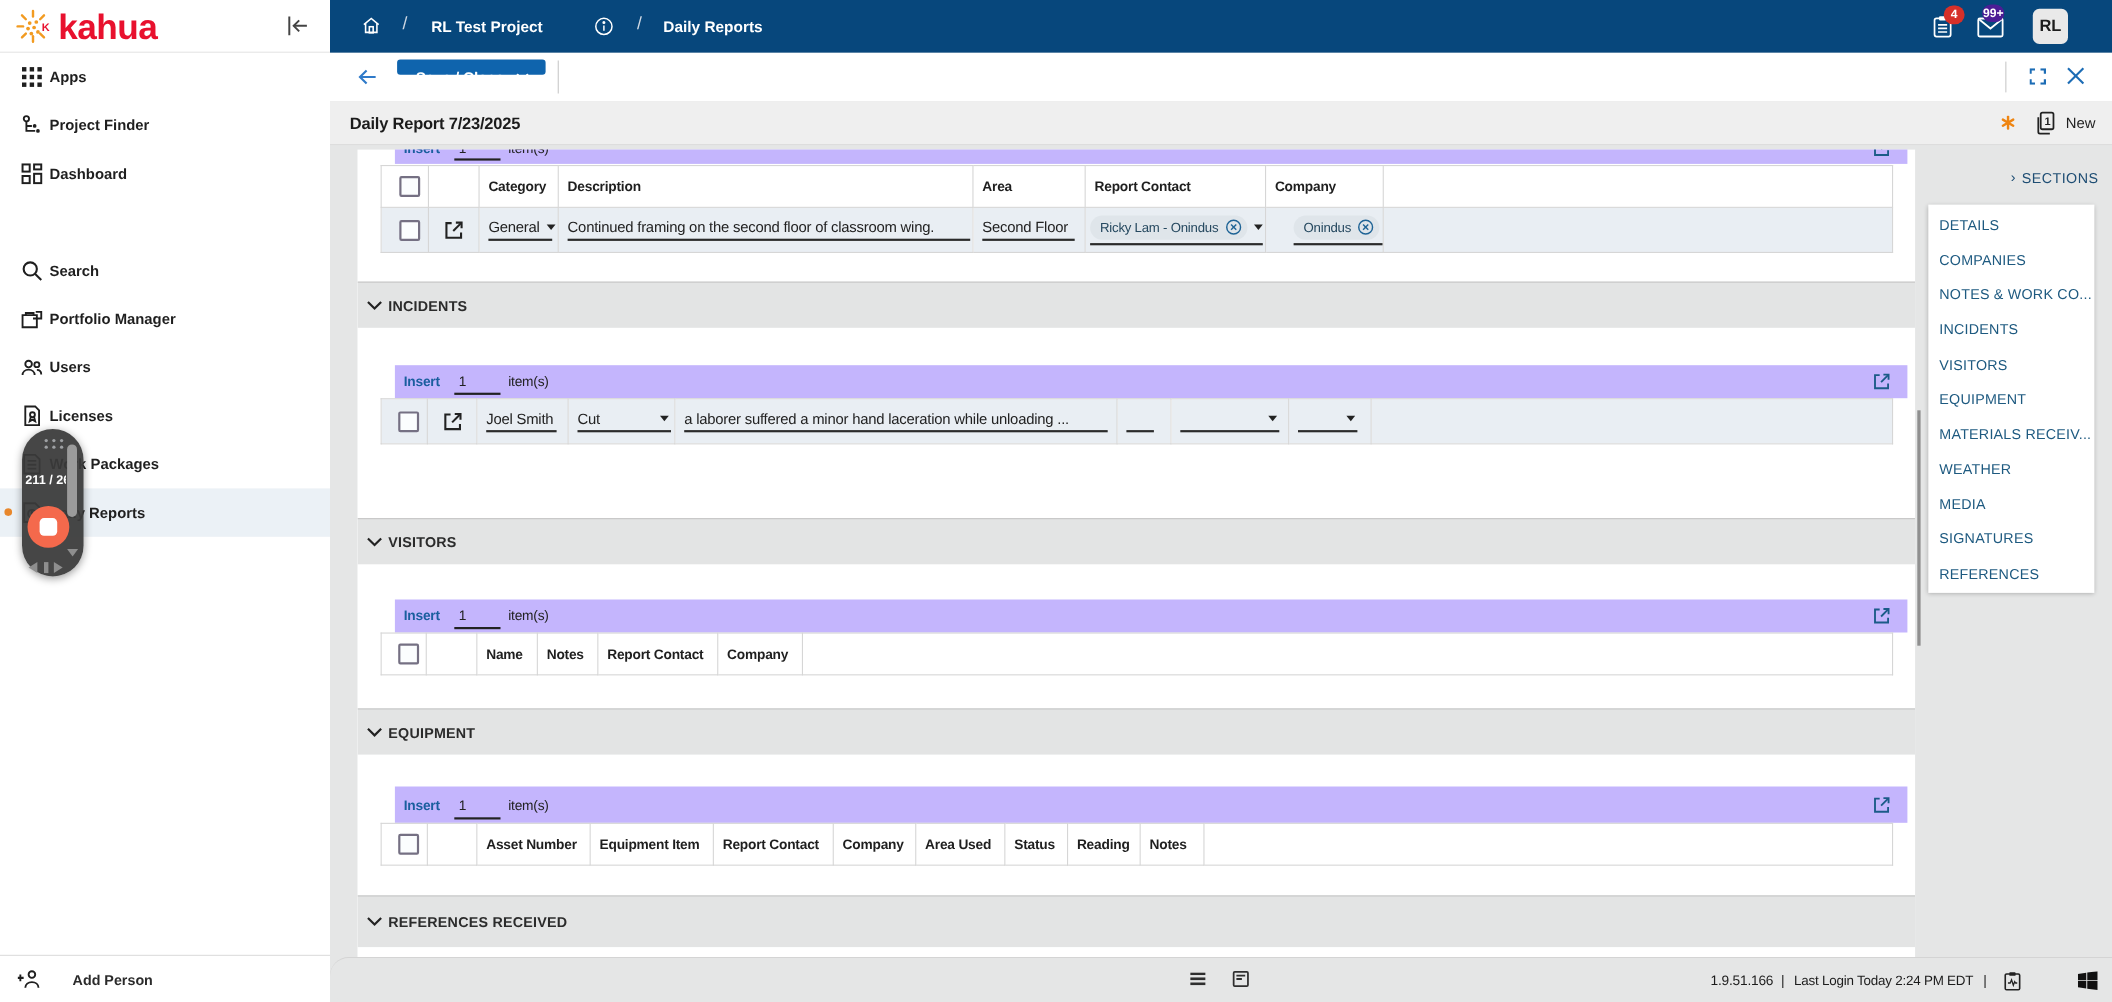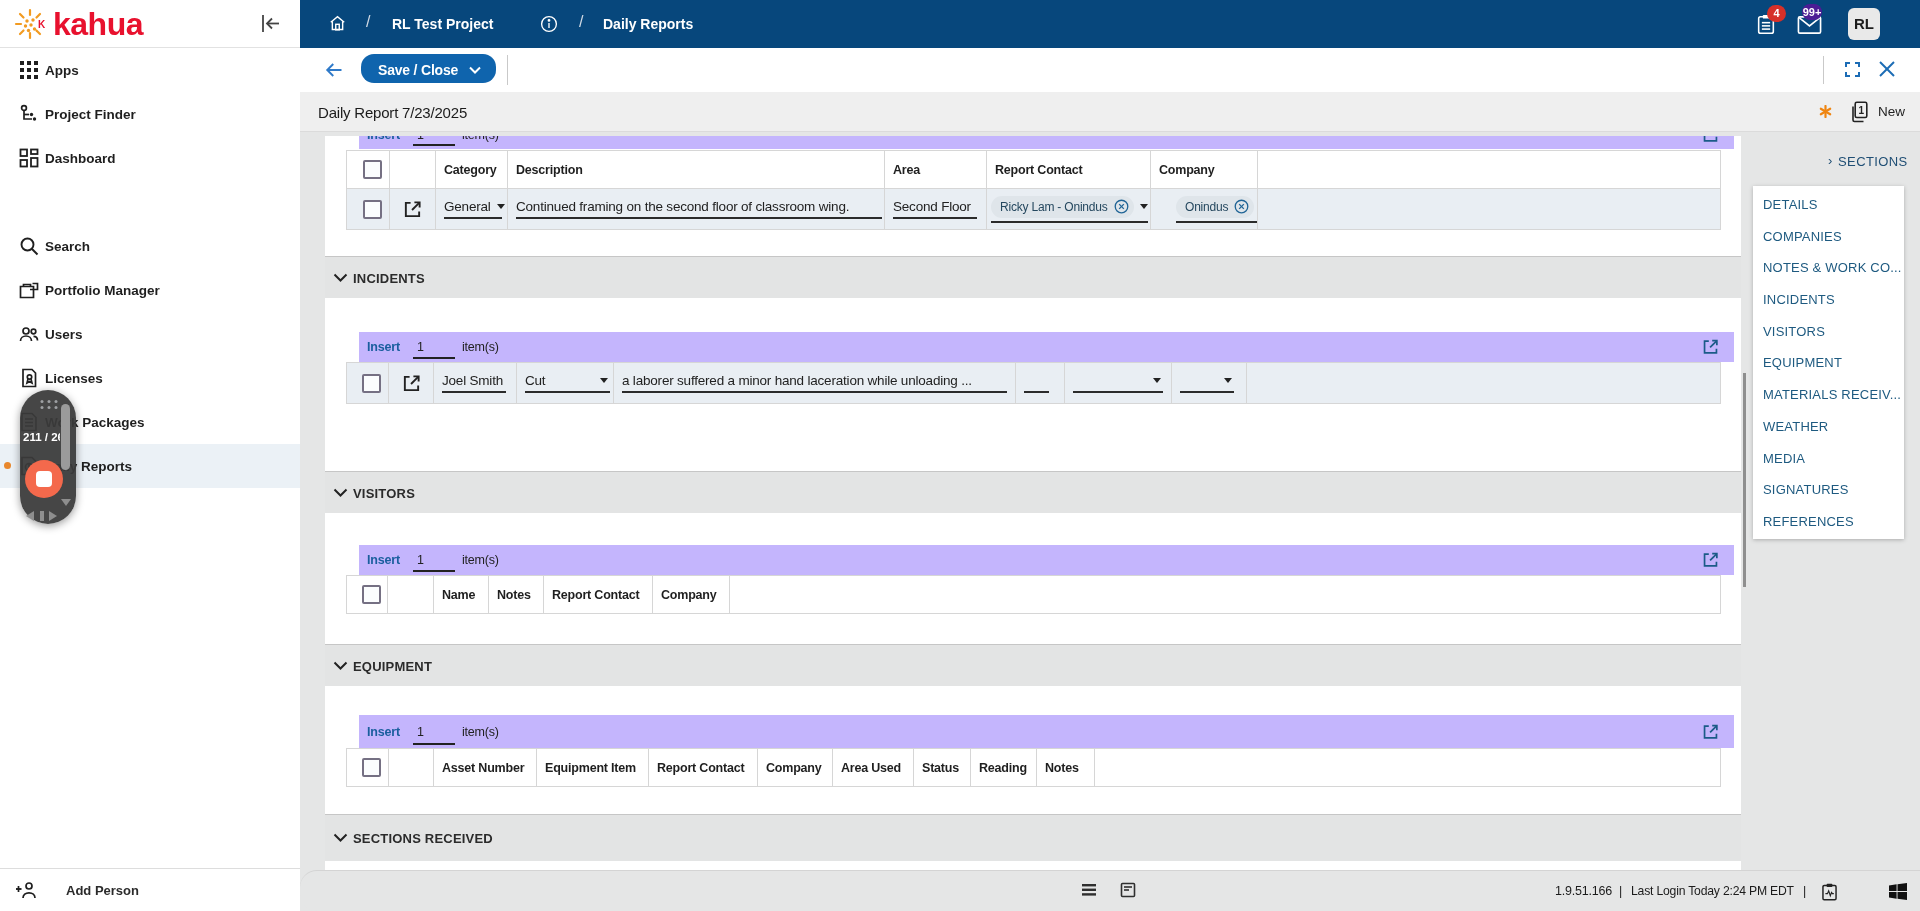--- a/index.html
+++ b/index.html
@@ -192,42 +192,42 @@
       <div class="lbl">Daily Reports</div>
     </div>
   <div class="abs" style="left:4px;top:414px;width:7px;height:7px;border-radius:50%;background:#E8872C"></div>
 </div>
 
 <div id="toolbar">
   <svg class="abs" style="left:25px;top:13px" width="18" height="18" viewBox="0 0 24 24" fill="none" stroke="#2F7AC9" stroke-width="2.6">
       <line x1="22" y1="12" x2="3" y2="12"></line>
       <path d="M11 4 3 12l8 8"></path>
     </svg>
-  <div class="abs" style="left:61px;top:6px;width:135px;height:29px;background:#0F64AD;border-radius:13px;color:#fff;">
+  <div class="abs" style="left:61px;top:6px;width:135px;height:14px;background:#0F64AD;border-radius:3px;color:#fff;">
     <span class="abs" style="left:17px;top:8px;font-size:14px;font-weight:bold;letter-spacing:-.2px;">Save / Close</span>
     <svg class="abs" style="left:107px;top:10px" width="14" height="12" viewBox="0 0 14 12" fill="none" stroke="#fff" stroke-width="2">
         <path d="M2 3.5 7 8.5 12 3.5"></path>
       </svg>
   </div>
   <div class="abs" style="left:207px;top:7px;width:1px;height:30px;background:#C9C9C9;"></div>
   <div class="abs" style="left:1523px;top:8px;width:1px;height:28px;background:#C9C9C9;"></div>
     <svg class="abs" style="left:1545px;top:14px" width="15" height="15" viewBox="0 0 15 15" fill="none" stroke="#1C6CB5" stroke-width="2">
       <path d="M1 5 V1 h4"></path>
       <path d="M10 1 h4 v4"></path>
       <path d="M14 10 v4 h-4"></path>
       <path d="M5 14 H1 v-4"></path>
     </svg>
   <svg class="abs" style="left:1578px;top:12px" width="18" height="18" viewBox="0 0 18 18" stroke="#1C6CB5" stroke-width="1.9">
       <line x1="2" y1="2" x2="16" y2="16"></line>
       <line x1="16" y1="2" x2="2" y2="16"></line>
     </svg>
 </div>
 
 <div id="titlerow">
-  <div class="abs" style="left:18px;top:12px;font-size:15px;font-weight:normal;color:#1B1B1B;letter-spacing:-.2px;text-align:center;">Daily Report 7/23/2025</div>
+  <div class="abs" style="left:18px;top:12px;font-size:15px;font-weight:bold;color:#1B1B1B;letter-spacing:-.2px;text-align:center;">Daily Report 7/23/2025</div>
   <svg class="abs" style="left:1519px;top:106px;top:13px" width="13" height="13" viewBox="0 0 13 13" stroke="#EF8511" stroke-width="2.2" stroke-linecap="round">
       <line x1="6.5" y1="1" x2="6.5" y2="12"></line>
       <line x1="1.8" y1="3.75" x2="11.2" y2="9.25"></line>
       <line x1="11.2" y1="3.75" x2="1.8" y2="9.25"></line>
     </svg>
   <svg class="abs" style="left:1549px;top:9px" width="20" height="22" viewBox="0 0 20 22" fill="none" stroke="#222" stroke-width="1.6">
       <path d="M4 5.5 V19 a1.5 1.5 0 0 0 1.5 1.5 H14.5"></path>
       <rect x="6.2" y="1.3" width="11.6" height="15.2" rx="1.6"></rect>
       <text x="9.6" y="12.6" font-size="10" font-weight="bold" fill="#222" stroke="none" font-family="Liberation Sans">1</text>
     </svg>
@@ -438,21 +438,21 @@
           <th>Notes</th>
           <th></th>
         </tr>
   </tbody>
     </table>
 
   <div class="strip" style="top:678px;height:47px;">
       <svg width="15" height="10" viewBox="0 0 15 10" fill="none" stroke="#222" stroke-width="2">
         <path d="M1.5 1.5 7.5 7.5 13.5 1.5"></path>
       </svg>
-      <div class="sh">SECTIONS RECEIVED</div>
+      <div class="sh">REFERENCES RECEIVED</div>
     </div>
 </div>
 
 <div class="abs" style="left:1828px;top:153px;font-size:13px;color:#1F4E74;">›</div>
 <div class="abs" style="left:1838px;top:154px;font-size:13px;color:#1F4E74;letter-spacing:.4px;">SECTIONS</div>
 <div id="secpanel">
   <div class="si">DETAILS</div>
   <div class="si">COMPANIES</div>
   <div class="si">NOTES &amp; WORK CO...</div>
   <div class="si">INCIDENTS</div>

